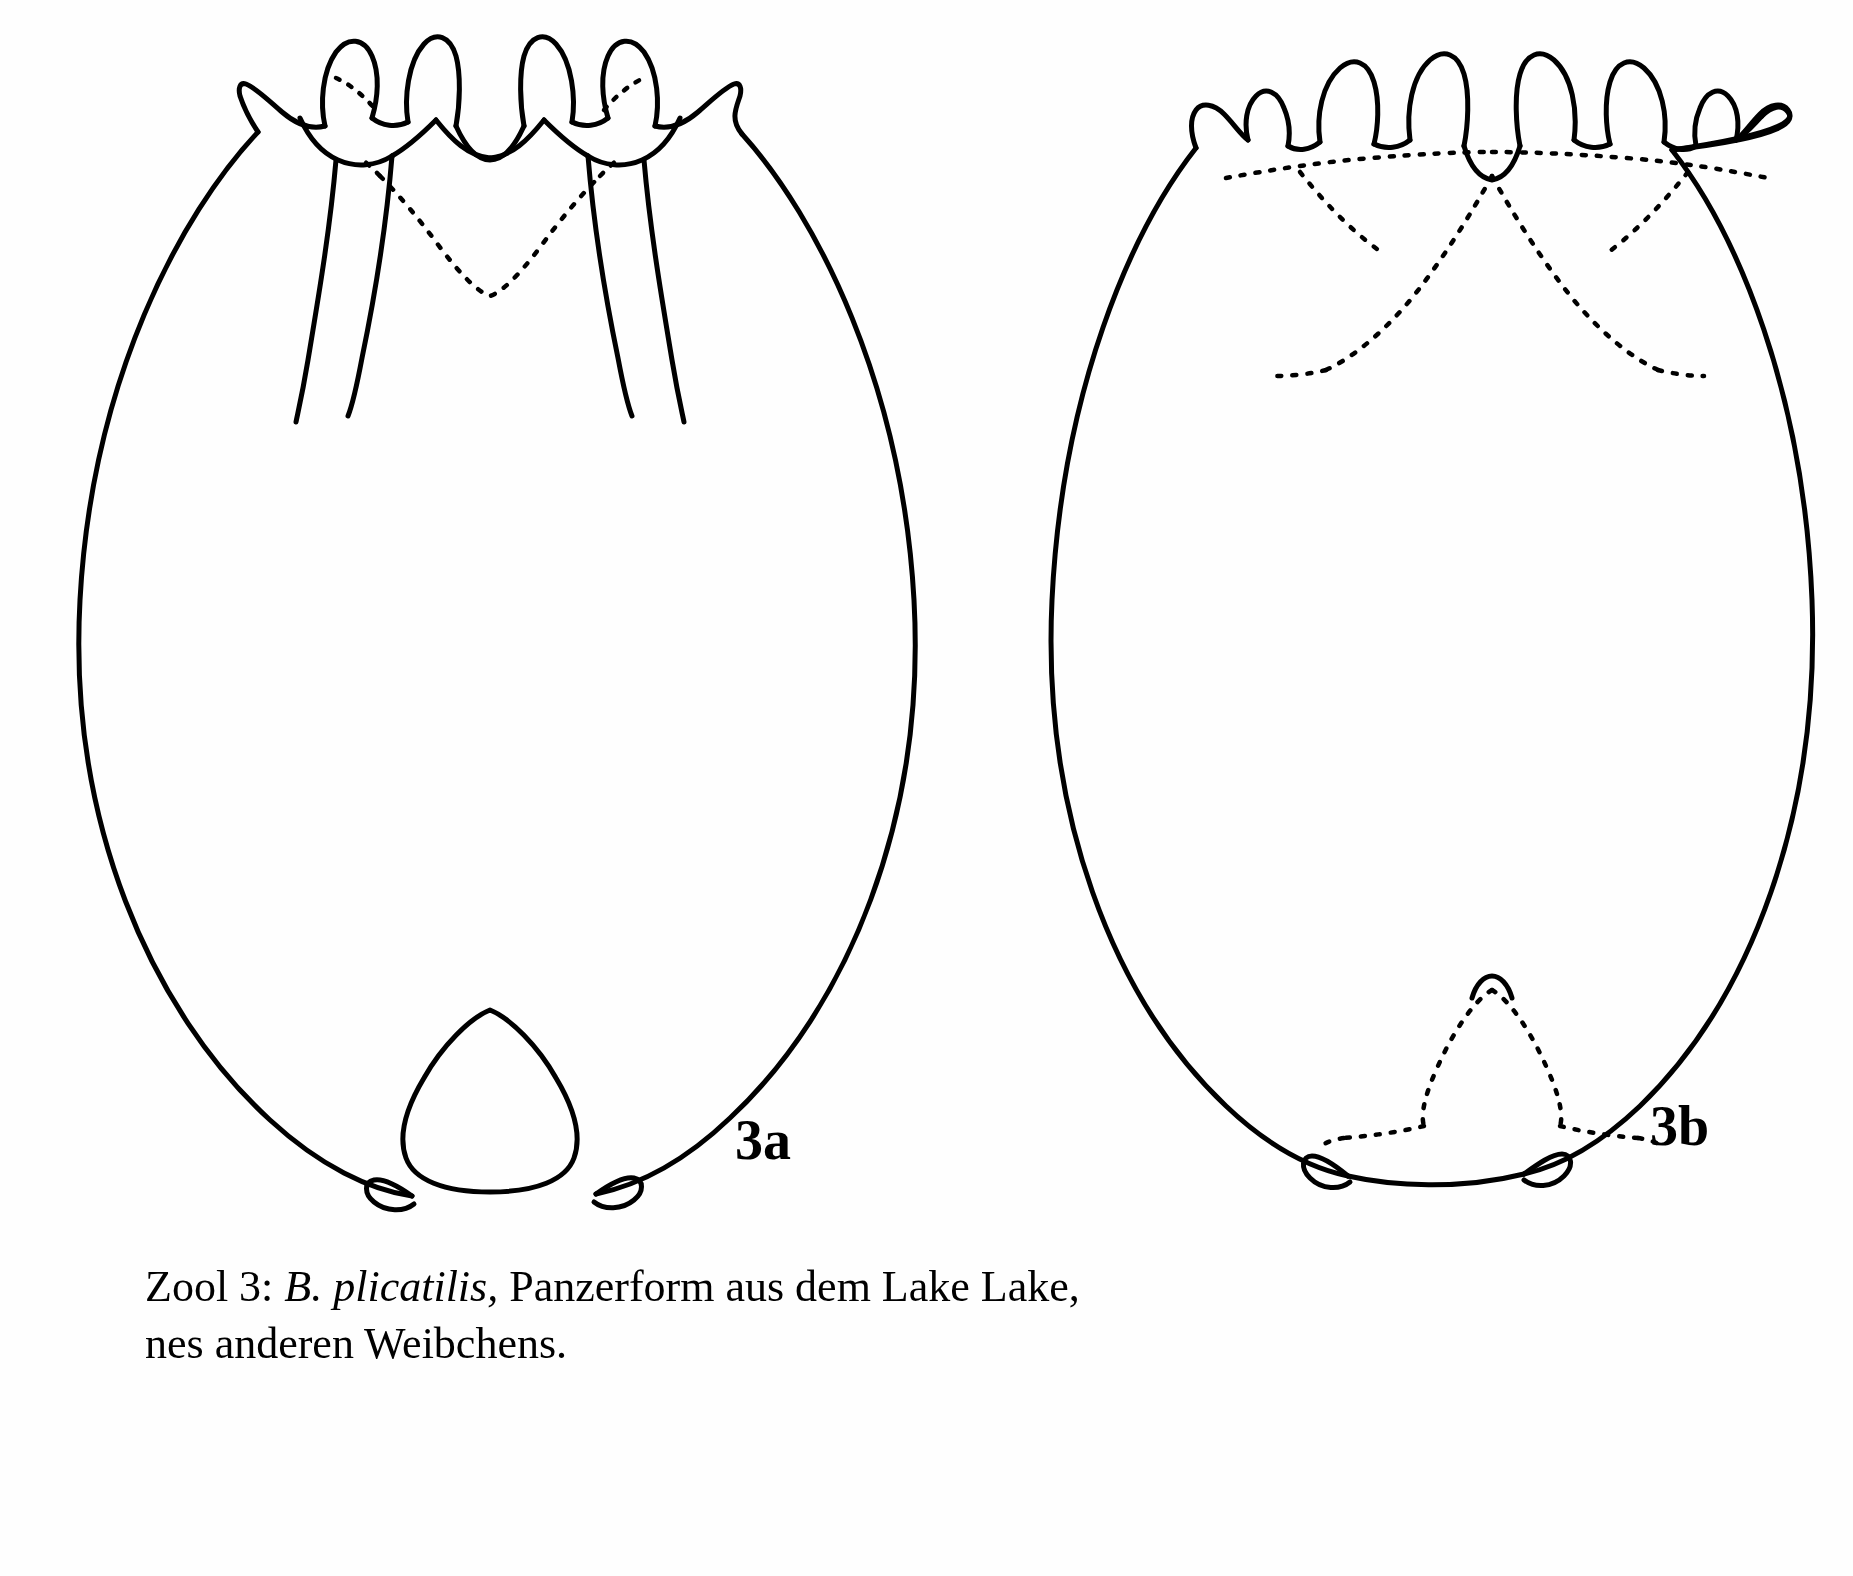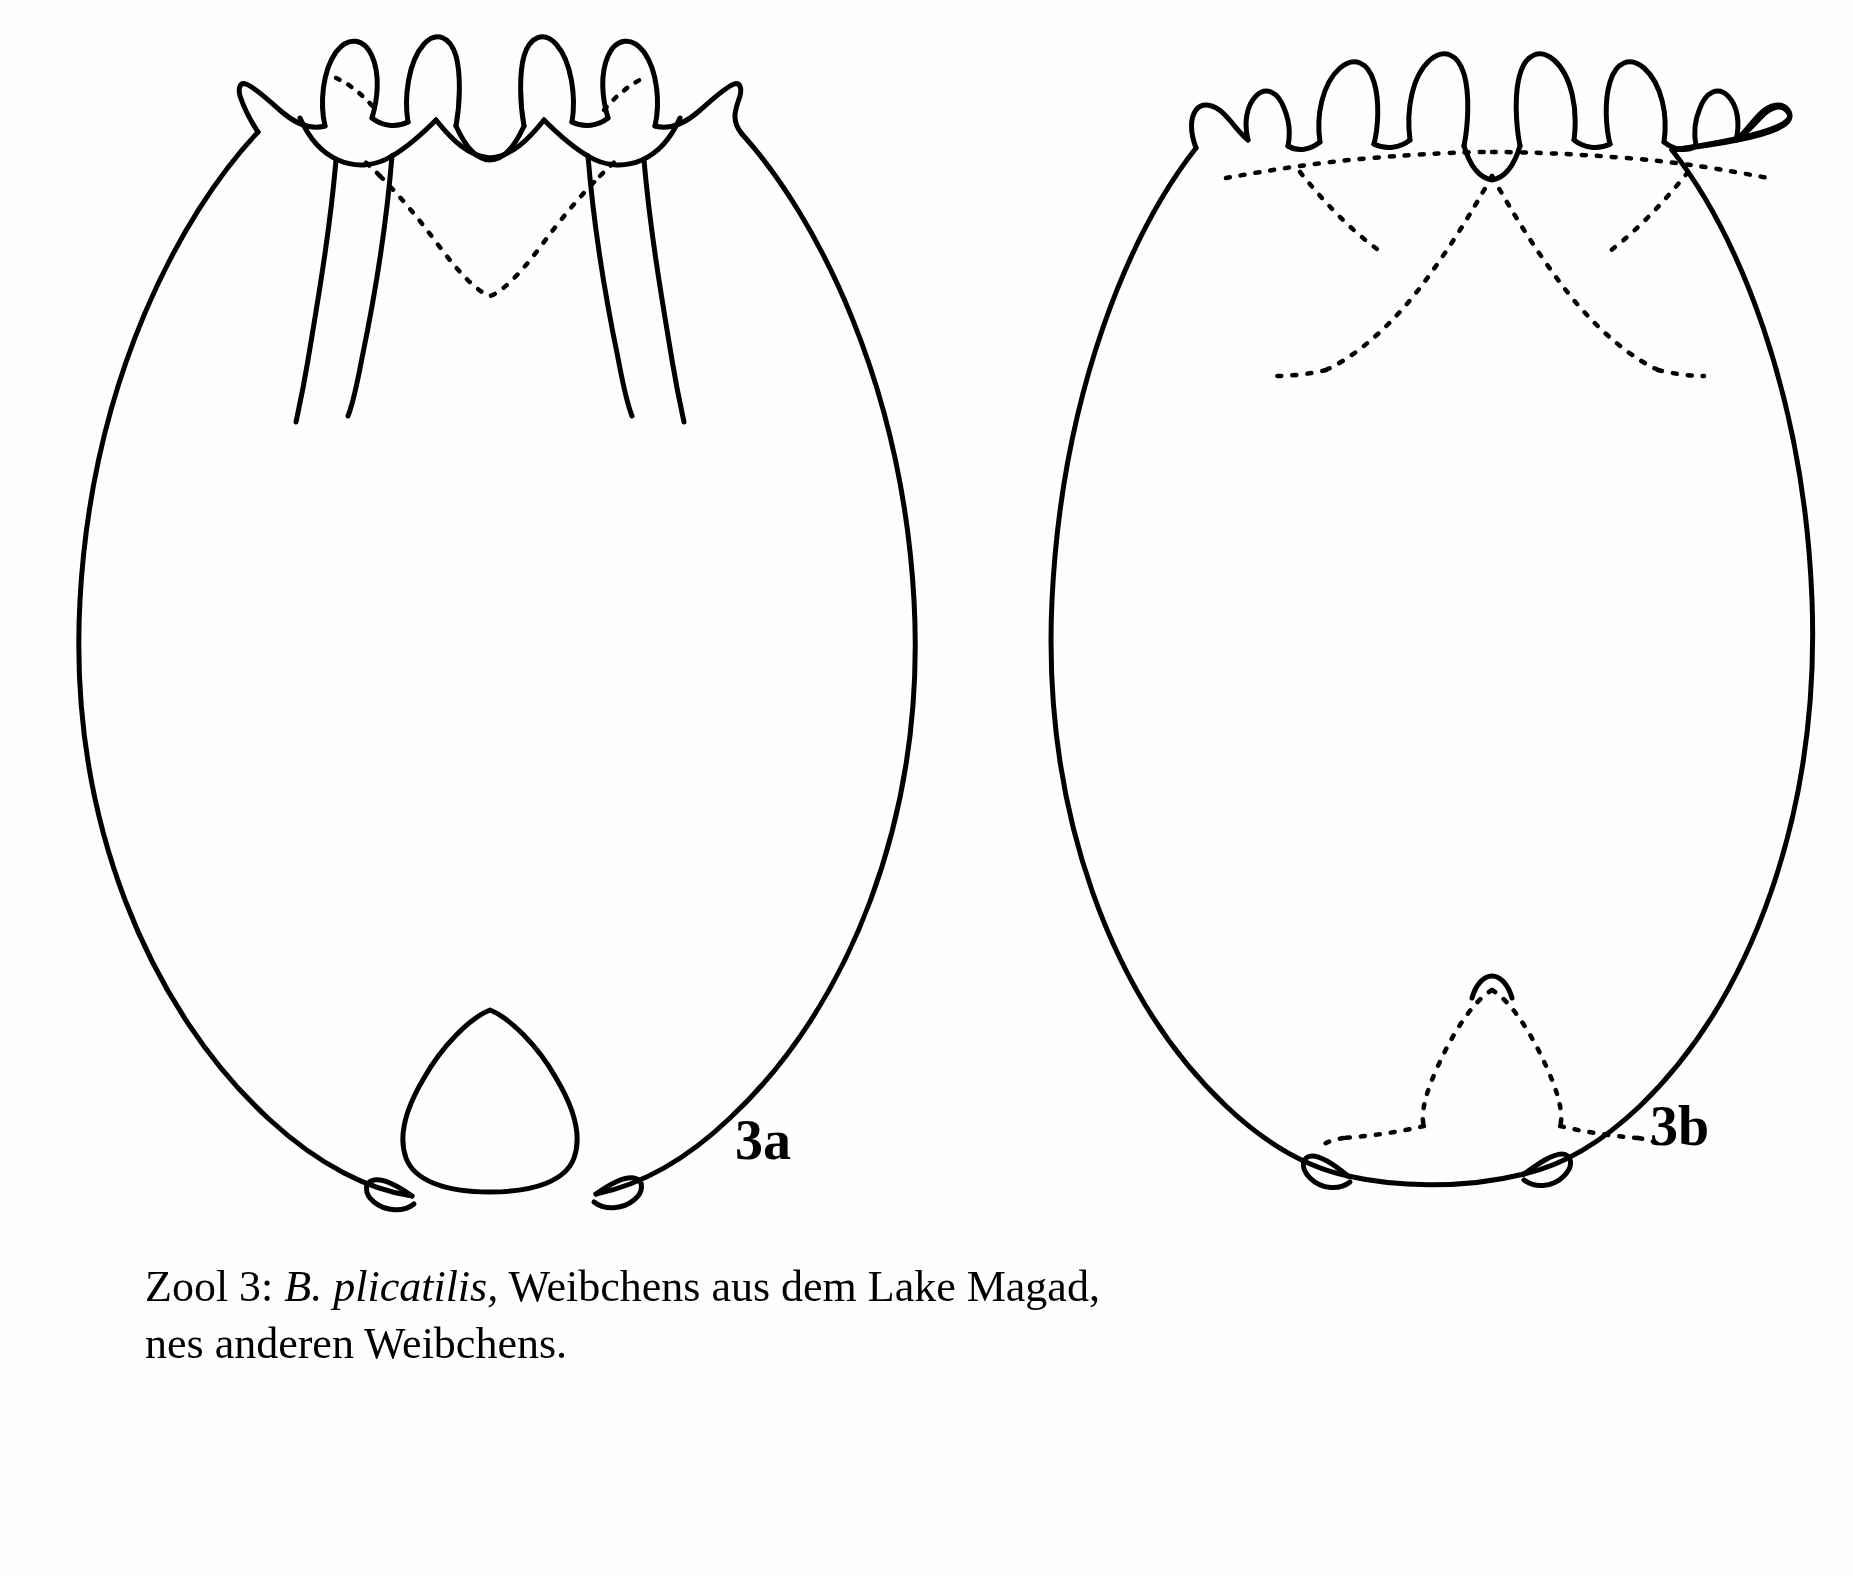--- a/index.html
+++ b/index.html
@@ -293,18 +293,18 @@
     </svg>
   </div>
 
   <div class="panel-label a">3a</div>
   <div class="panel-label b">3b</div>
 
   <div class="caption">
     <div class="line">
       <span>Zool 3:</span>
       <span class="italic">B. plicatilis,</span>
-      <span>Weibchens aus dem Lake Magad,</span>
+      <span>Panzerform aus dem Lake Lake,</span>
     </div>
     <div class="line">nes anderen Weibchens.</div>
   </div>
 
 </div>
 
 </body></html>

